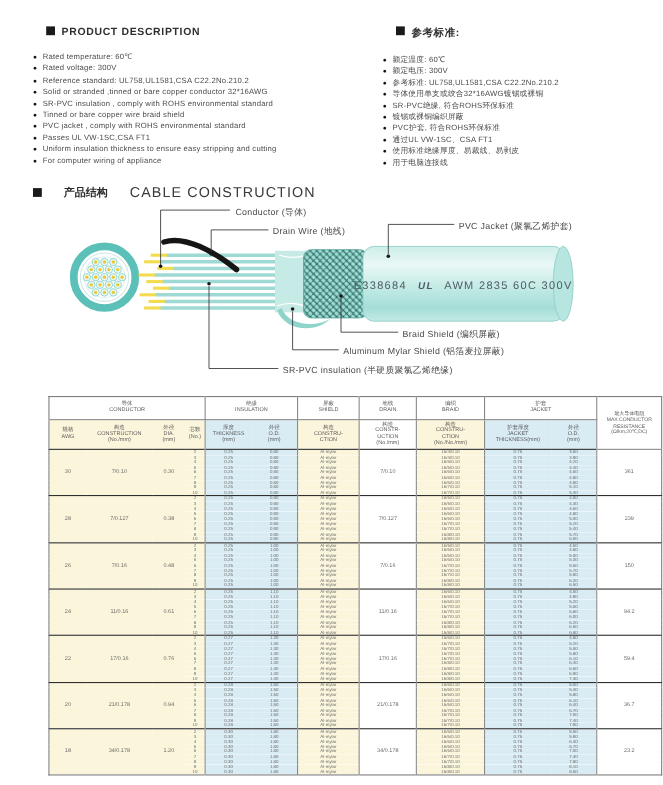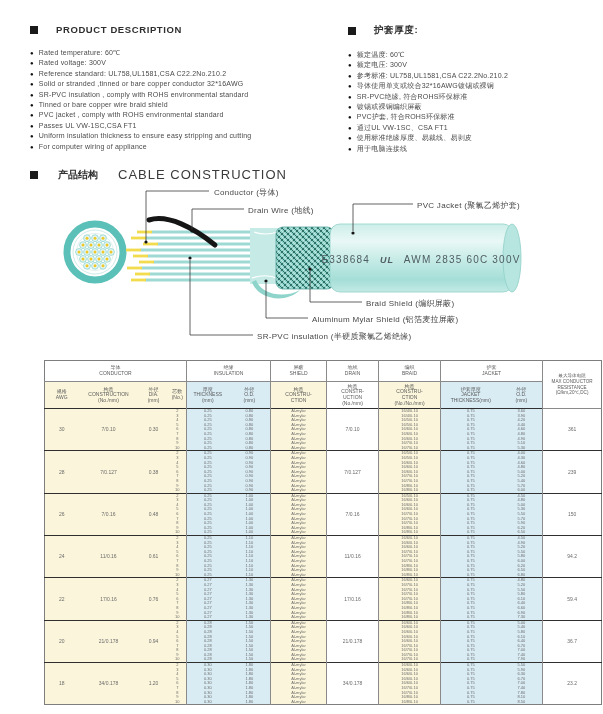--- a/index.html
+++ b/index.html
@@ -3,22 +3,22 @@
 <meta charset="utf-8">
 <style>
   * { margin:0; padding:0; box-sizing:border-box; }
   html,body { width:603px; height:714px; background:#ffffff; overflow:hidden;
               font-family:"Liberation Sans", sans-serif; position:relative; }
 
   
   .desc-col { position:absolute; top:24px; }
   #col-en { left:30px; width:300px; }
   #col-cn { left:348px; width:250px; }
-  .sec-title { display:flex; align-items:center; gap:18px; font-size:9.5px;
-               letter-spacing:.6px; color:#2e2e2e; font-weight:bold; }
+  .sec-title { display:flex; gap:6px; font-size:9.5px;
+               letter-spacing:.6px; color:#2e2e2e; font-weight:bold;margin-left:12px; }
   .sq { width:8px; height:8px; background:#1a1a1a; display:inline-block; }
   ul.bullets { list-style:none; margin-top:13px; }
   ul.bullets li { display:flex; gap:5px; font-size:7px; line-height:10.4px;
                   color:#4a4a4a; letter-spacing:.2px; }
   ul.bullets .blt { font-size:6px; line-height:10.4px; color:#111; }
 
   
   #construction-title { position:absolute; left:30px; top:167px; display:flex;
                         align-items:center; gap:20px; }
   #construction-title .cn { font-size:10px; font-weight:bold; color:#2e2e2e; }
@@ -98,21 +98,21 @@
       <li>
         <span class="blt">●</span>
         <span>For computer wiring of appliance</span>
       </li>
     </ul>
 </div>
 
 <div class="desc-col" id="col-cn">
   <div class="sec-title">
     <span class="sq"></span>
-    <span>护套厚度:</span>
+    <span>参考标准:</span>
   </div>
   <ul class="bullets" id="cn-bullets">
       <li>
         <span class="blt">●</span>
         <span>额定温度: 60℃</span>
       </li>
       <li>
         <span class="blt">●</span>
         <span>额定电压: 300V</span>
       </li>

